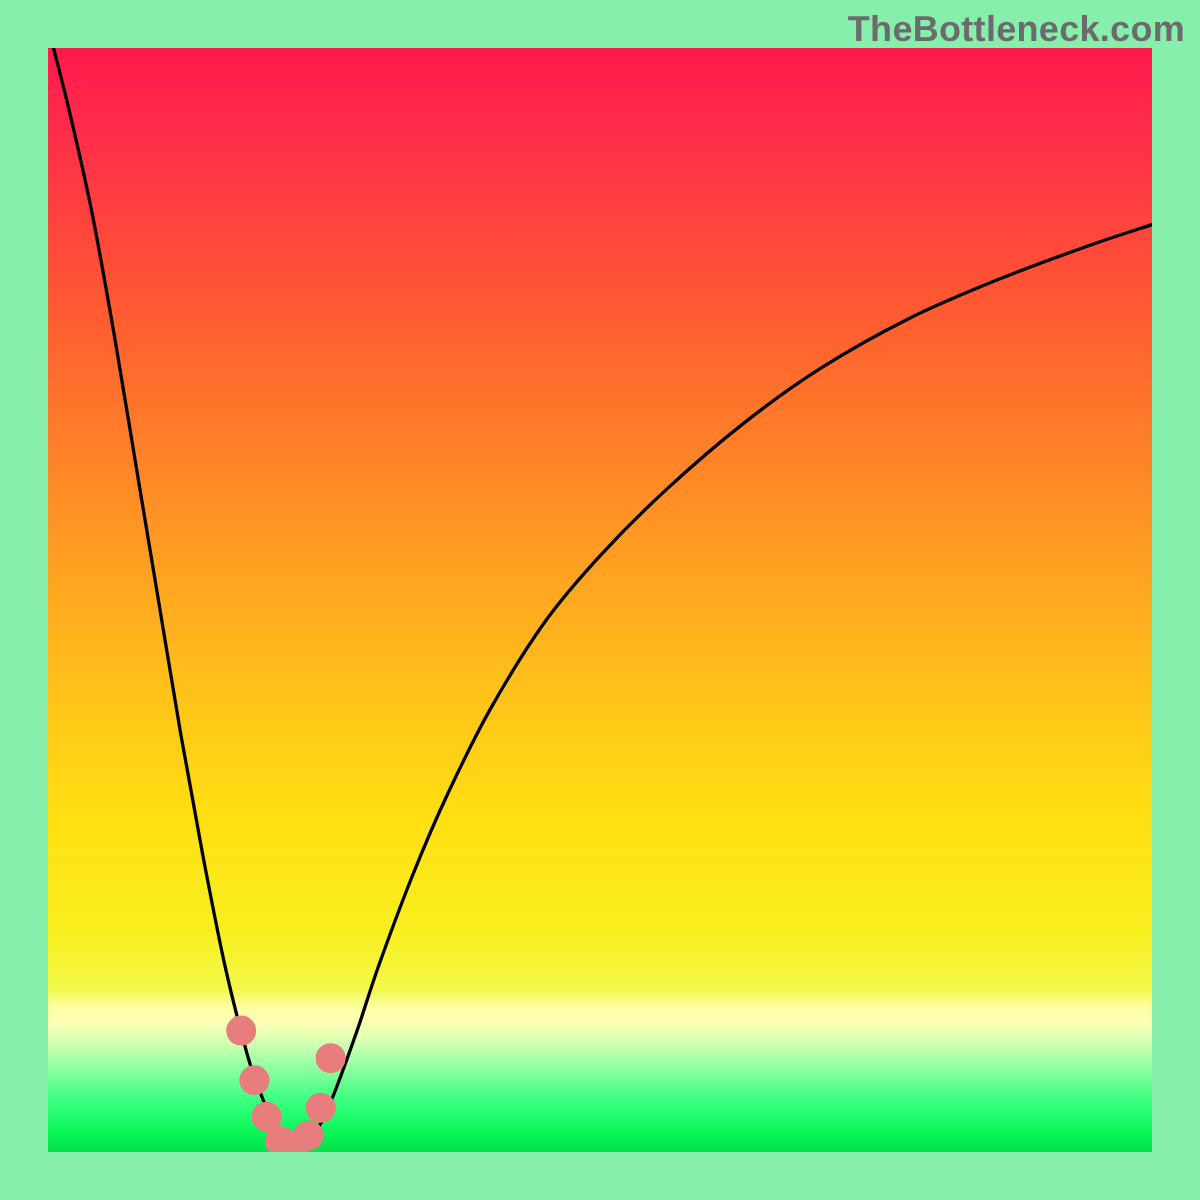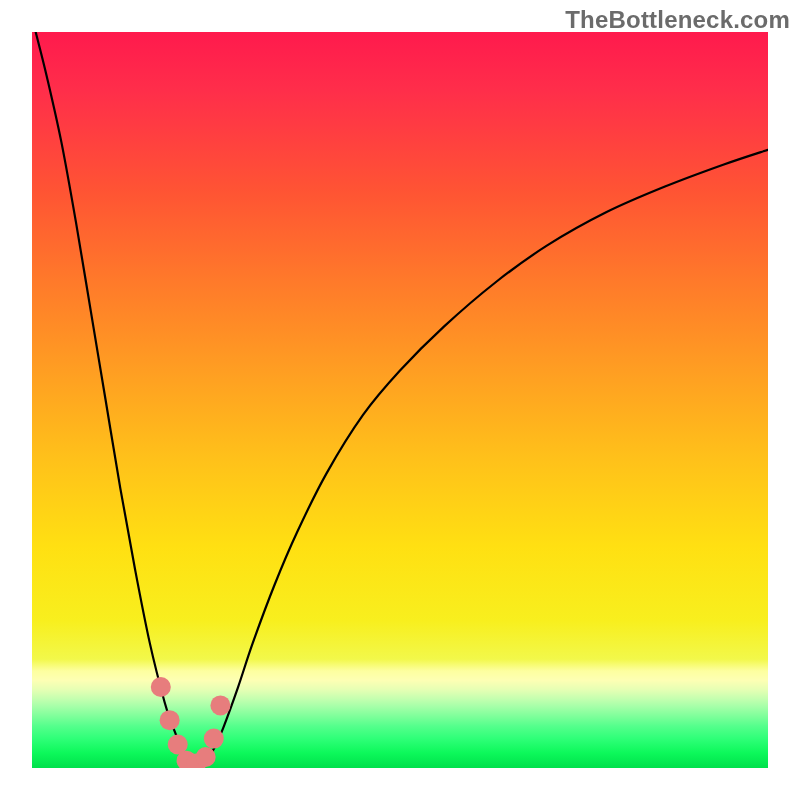--- a/index.html
+++ b/index.html
@@ -9,21 +9,21 @@
     height: 800px;
     overflow: hidden;
     background: #000;
   }
   .frame {
     position: absolute;
     top: 0;
     left: 0;
     width: 800px;
     height: 800px;
-    background: #ffffff;
+    background: #86efac;
   }
   .plot {
     position: absolute;
     top: 32px;
     left: 32px;
     width: 736px;
     height: 736px;
     background: linear-gradient(to bottom,
       #ff1a4d 0%,
       #ff2e4a 8%,

